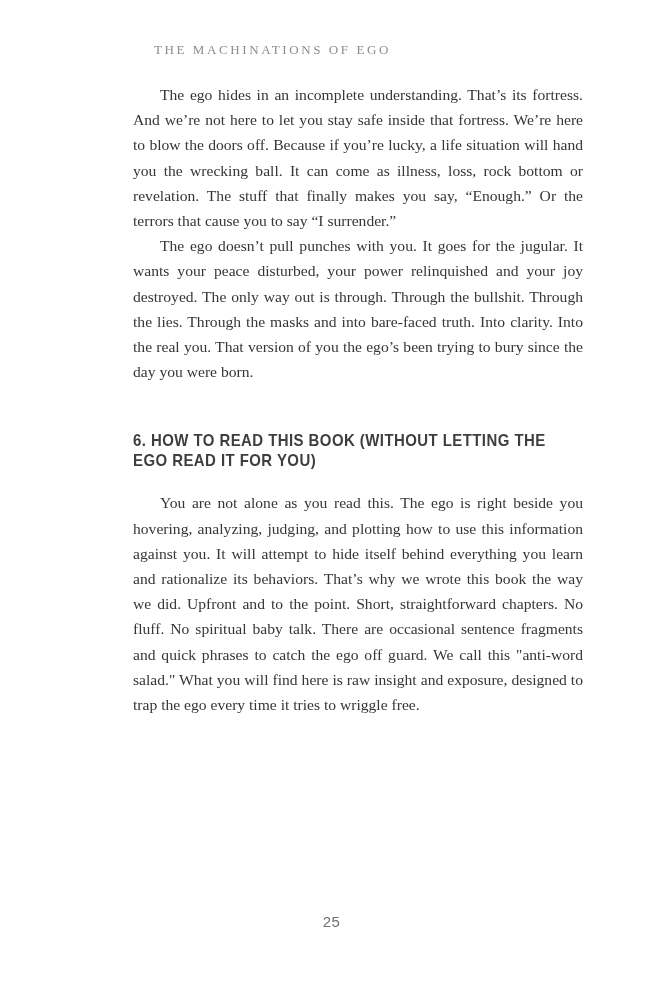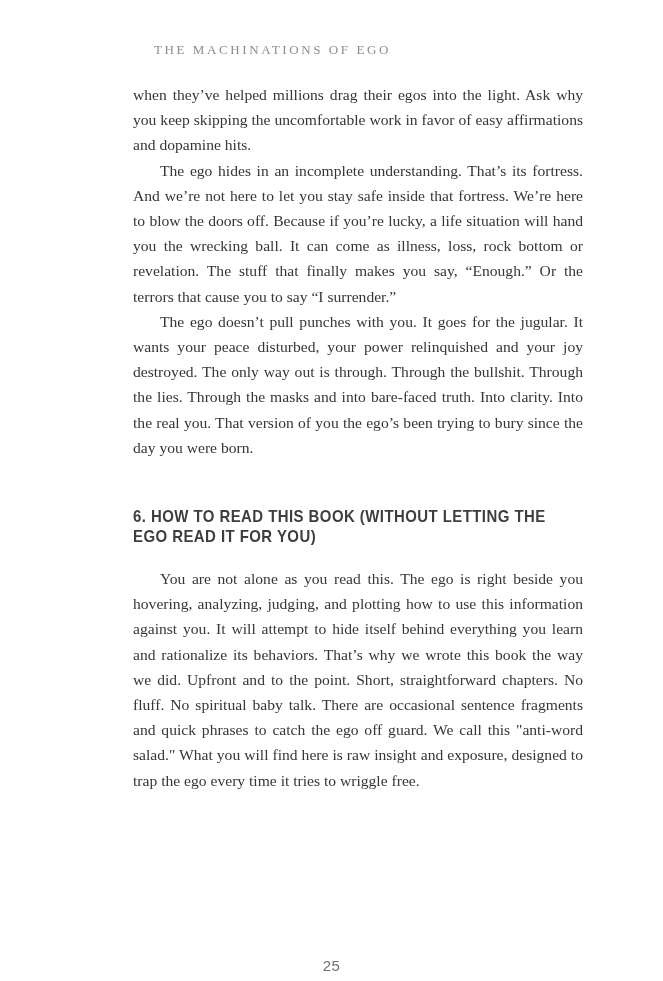--- a/index.html
+++ b/index.html
@@ -53,33 +53,31 @@
   .page-number {
     position: absolute;
     top: 913px;
     left: 0;
     width: 663px;
     text-align: center;
     font-family: "Liberation Sans", sans-serif;
     font-size: 15px;
     letter-spacing: 0.5px;
     color: #6f6f6f;
-    margin-top: 44px;
   }
 </style>
 </head>
 <body>
 
 <div class="page">
 
   <div class="running-head">THE MACHINATIONS OF EGO</div>
 
   <div class="text-col">
 
-    <p class="para no-indent">when they’ve helped millions drag their egos into the light. Ask why you keep skipping the uncomfortable work in favor of easy affirmations and dopamine hits.</p>
 
     <p class="para">The ego hides in an incomplete understanding. That’s its fortress. And we’re not here to let you stay safe inside that fortress. We’re here to blow the doors off. Because if you’re lucky, a life situation will hand you the wrecking ball. It can come as illness, loss, rock bottom or revelation. The stuff that finally makes you say, “Enough.” Or the terrors that cause you to say “I surrender.”</p>
 
     <p class="para">The ego doesn’t pull punches with you. It goes for the jugular. It wants your peace disturbed, your power relinquished and your joy destroyed. The only way out is through. Through the bullshit. Through the lies. Through the masks and into bare-faced truth. Into clarity. Into the real you. That version of you the ego’s been trying to bury since the day you were born.</p>
 
     <h2 class="section-heading"><span>6. HOW TO READ THIS BOOK (WITHOUT LETTING THE</span><br><span>EGO READ IT FOR YOU)</span></h2>
 
     <p class="para">You are not alone as you read this. The ego is right beside you hovering, analyzing, judging, and plotting how to use this information against you. It will attempt to hide itself behind everything you learn and rationalize its behaviors. That’s why we wrote this book the way we did. Upfront and to the point. Short, straightforward chapters. No fluff. No spiritual baby talk. There are occasional sentence fragments and quick phrases to catch the ego off guard. We call this "anti-word salad." What you will find here is raw insight and exposure, designed to trap the ego every time it tries to wriggle free.</p>
 
 

